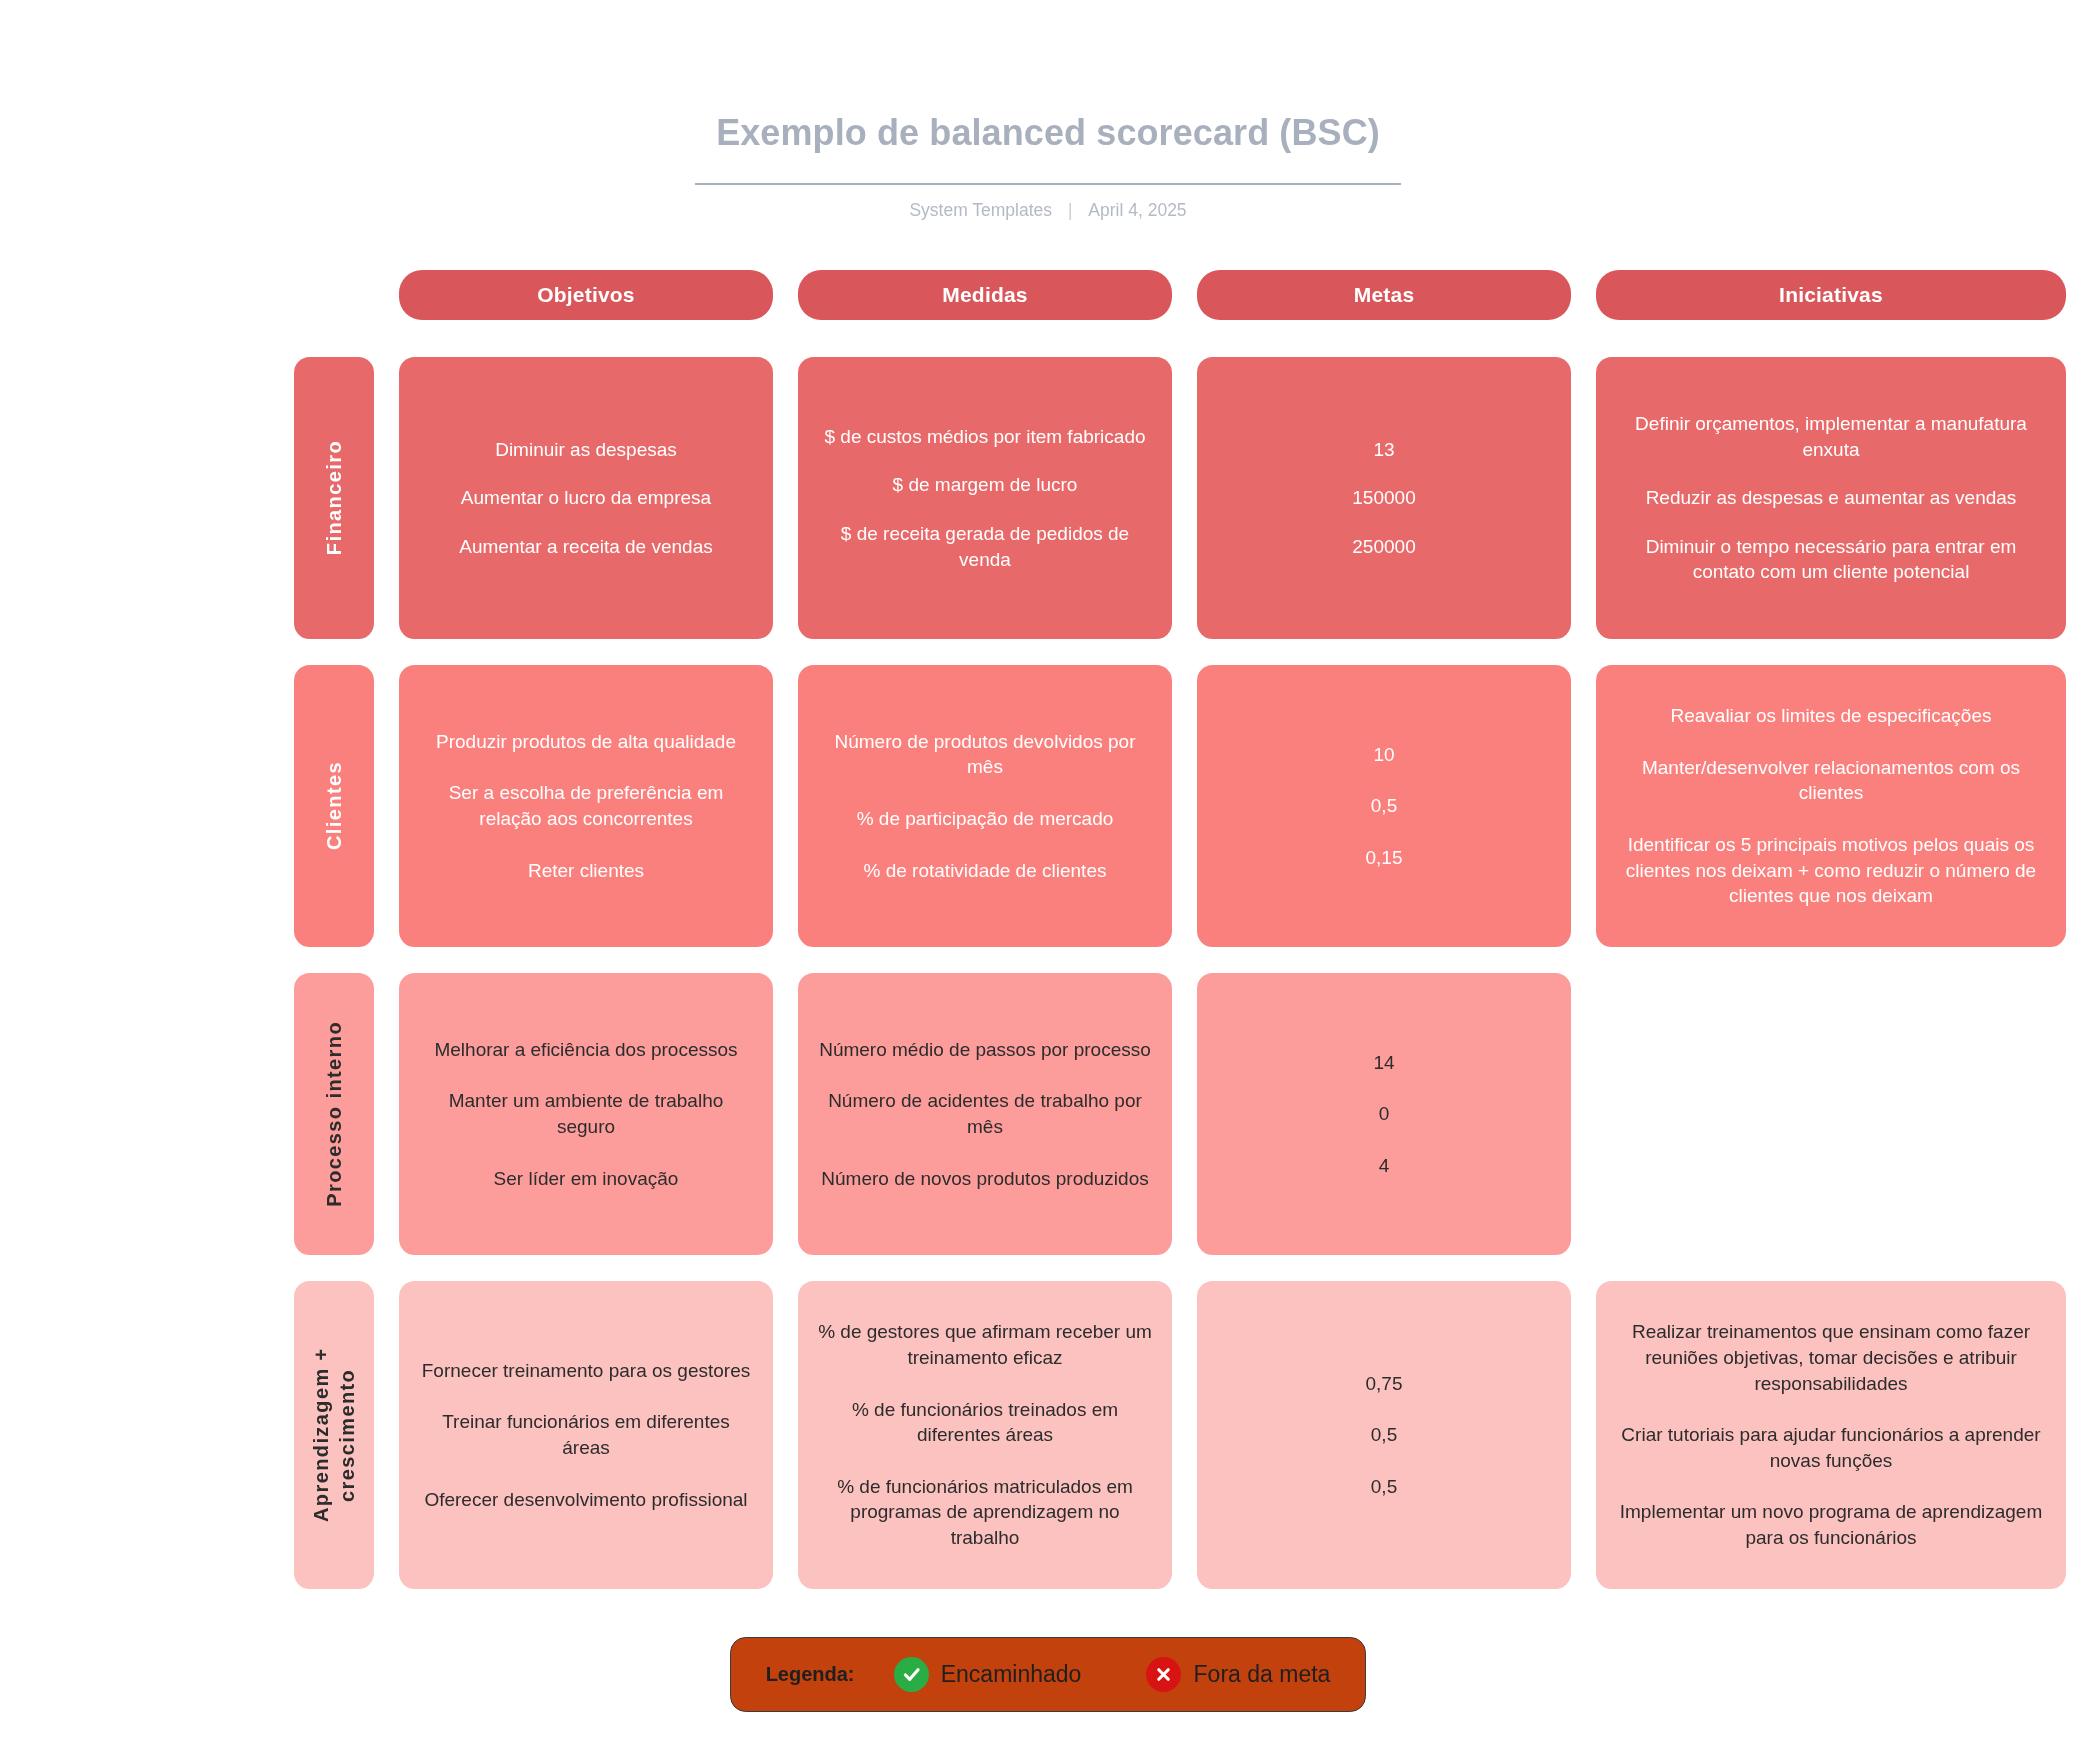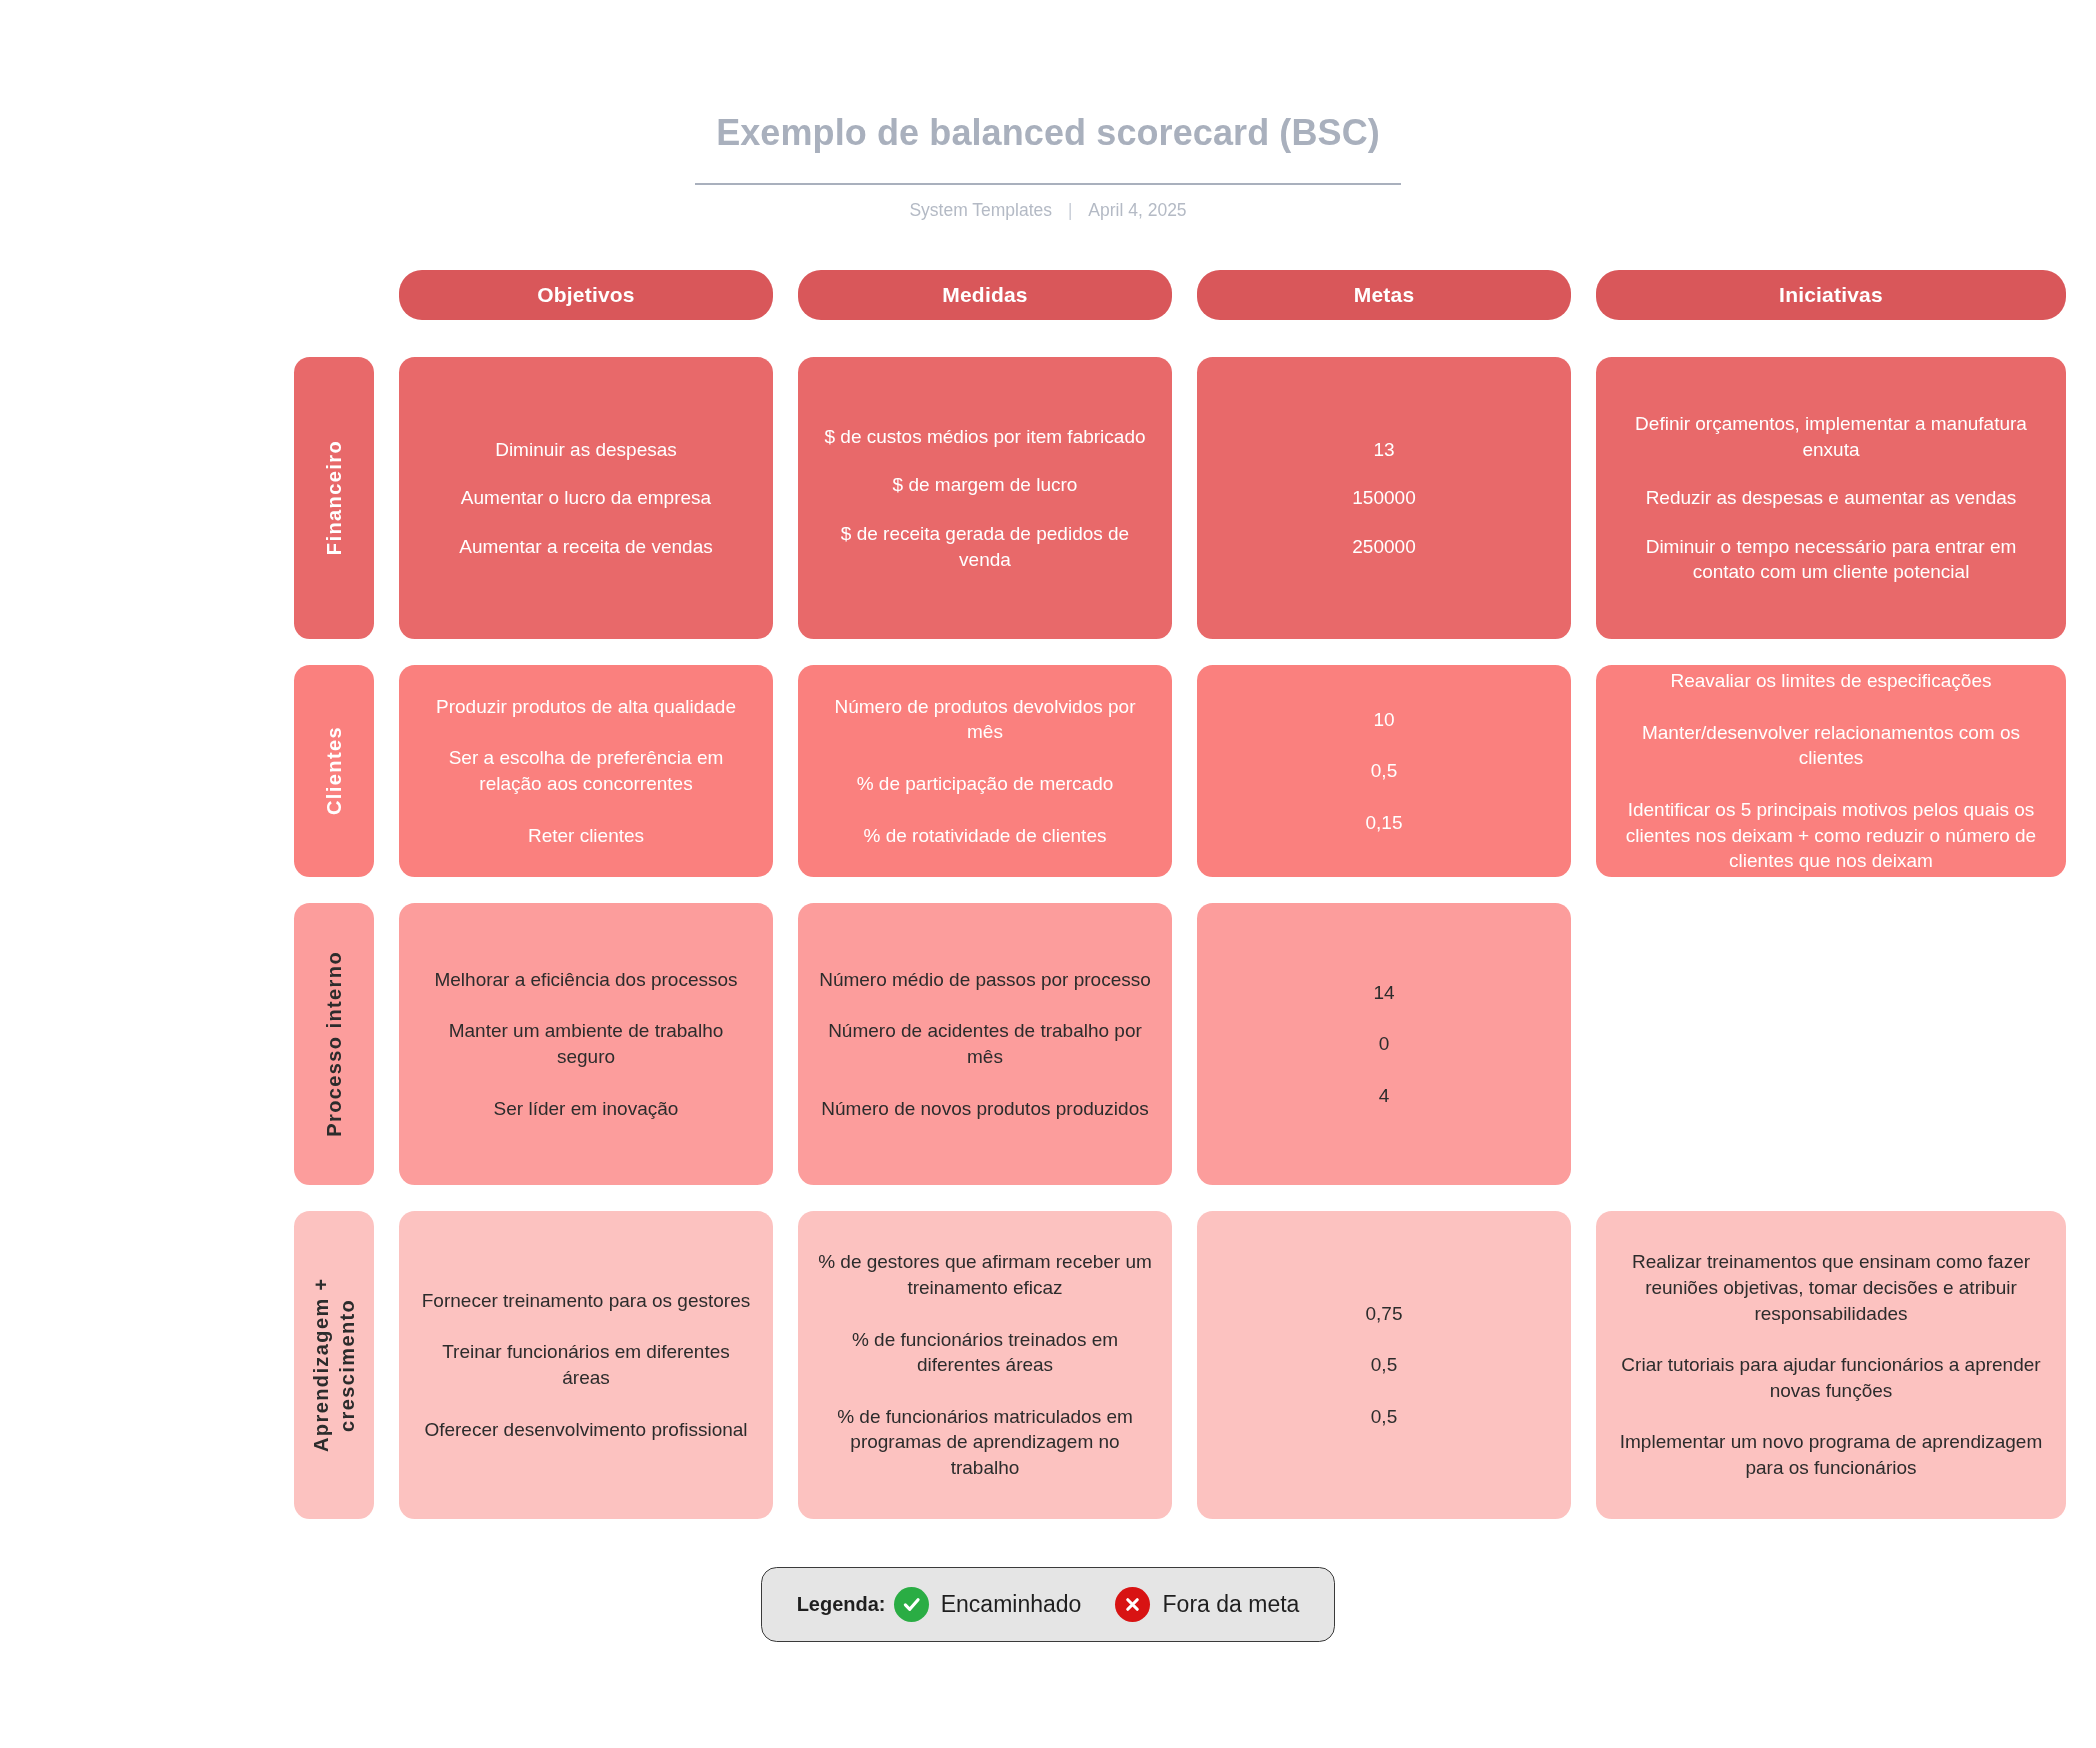--- a/index.html
+++ b/index.html
@@ -130,38 +130,38 @@
   .p2 .row-label span, .p2 .line { color: #ffffff; }
 
   .p3 .row-label, .p3 .cell { background: #fc9d9c; }
   .p3 .row-label span, .p3 .line { color: #2c2c2c; }
 
   .p4 .row-label, .p4 .cell { background: #fcc2c0; }
   .p4 .row-label span, .p4 .line { color: #2c2c2c; }
 
   
   .h1 .row-label, .h1 .cell { height: 282px; }
-  .h2 .row-label, .h2 .cell { height: 212px; }
+  .h2 .row-label, .h2 .cell { height: 282px; }
   .h3 .row-label, .h3 .cell { height: 282px; }
   .h4 .row-label, .h4 .cell { height: 308px; }
 
   
   .legend-wrap {
     display: flex;
     justify-content: center;
     margin-top: 48px;
   }
   .legend {
     border: 1.7px solid #3a3a3a;
     border-radius: 15.7px;
-    background: #e5e5e5;
+    background: #c2410c;
     padding: 19px 35px;
     display: flex;
     align-items: center;
-    gap: 8px;
+    gap: 39px;
   }
   .legend-title {
     font-size: 20px;
     font-weight: bold;
     color: #1f1f1f;
   }
   .legend-item {
     display: flex;
     align-items: center;
     gap: 12.2px;

